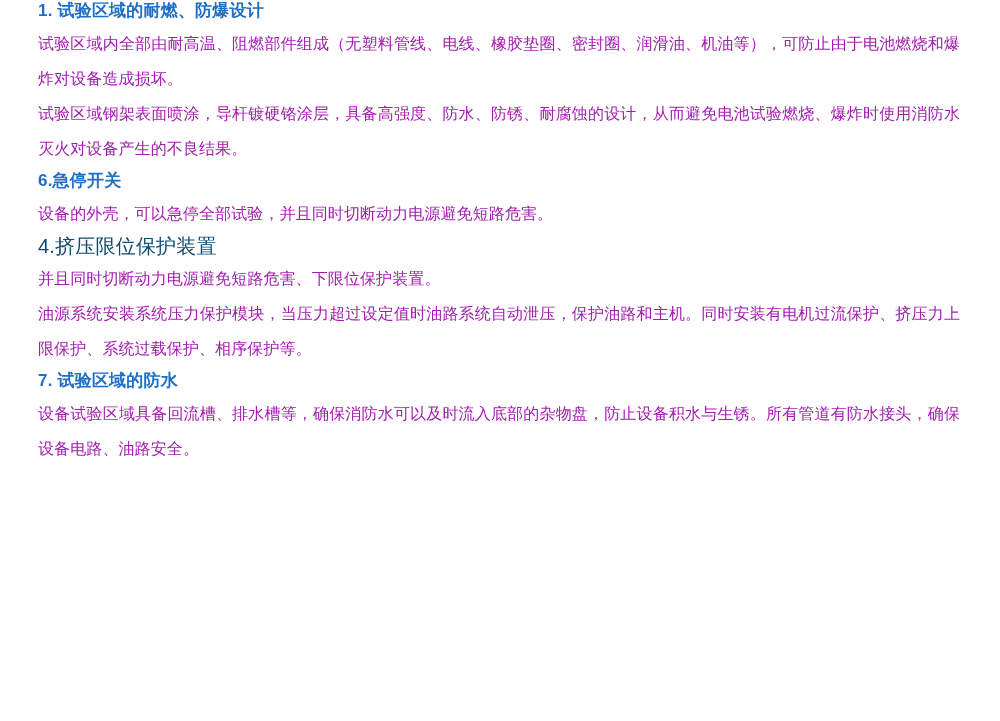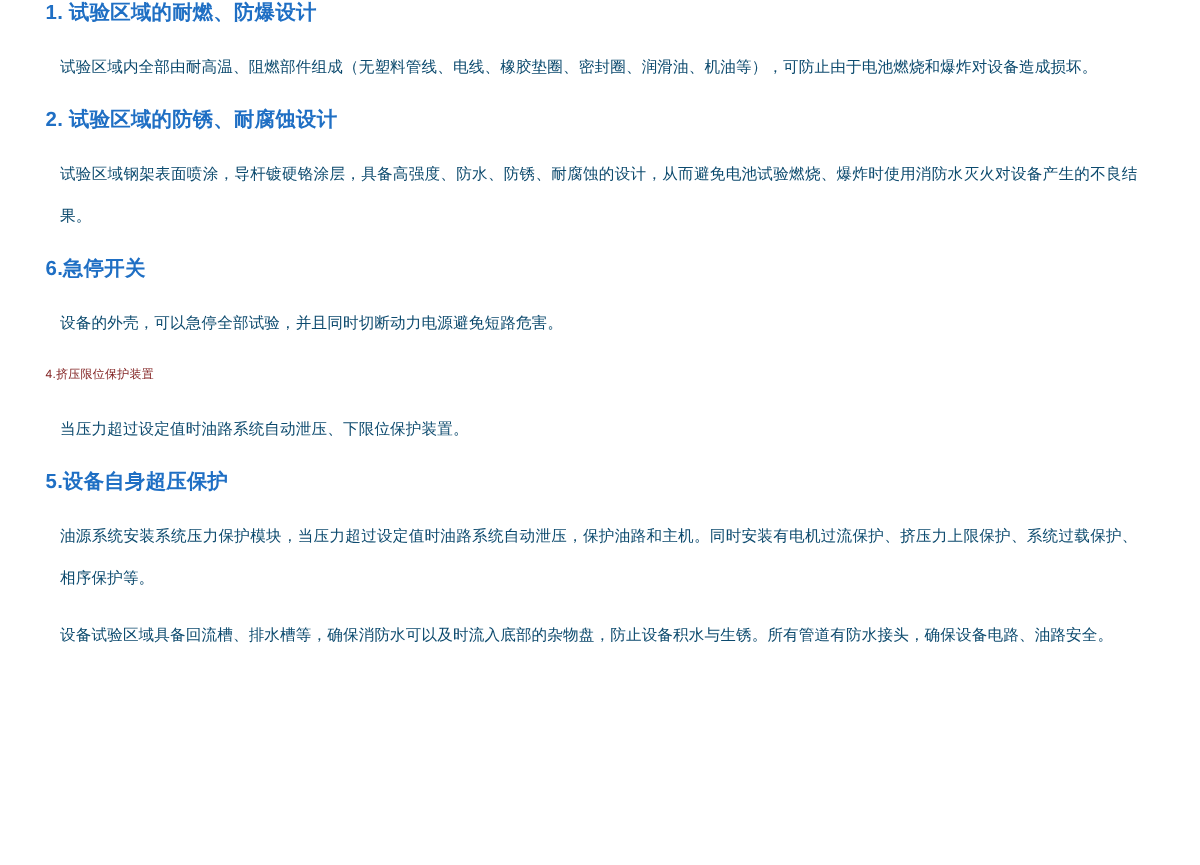--- a/index.html
+++ b/index.html
@@ -26,66 +26,65 @@
   }
   .heading {
     color: #1f6fc4;
     font-size: 17px;
     font-weight: bold;
     line-height: 30px;
     margin: 0;
     letter-spacing: 0.2px;
   }
   .heading.plain {
-    color: #7f1d1d;
+    color: #0c4a6e;
     font-weight: normal;
-    font-size: 10px;
+    font-size: 20px;
   }
   .para {
-    color: #0c4a6e;
-    font-size: 13px;
+    color: #a21caf;
+    font-size: 16px;
     line-height: 35px;
-    margin: 12px;
+    margin: 0;
     text-align: justify;
     text-justify: inter-ideograph;
     letter-spacing: 0.1px;
   }
   .first-heading {
     padding-top: 0;
     margin-top: -4px;
   }
 </style>
 </head>
 <body>
 
 <div class="page">
 
   <div class="section">
     <div class="heading first-heading">1. 试验区域的耐燃、防爆设计</div>
     <div class="para">试验区域内全部由耐高温、阻燃部件组成（无塑料管线、电线、橡胶垫圈、密封圈、润滑油、机油等），可防止由于电池燃烧和爆炸对设备造成损坏。</div>
   </div>
 
   <div class="section">
-    <div class="heading">2. 试验区域的防锈、耐腐蚀设计</div>
     <div class="para">试验区域钢架表面喷涂，导杆镀硬铬涂层，具备高强度、防水、防锈、耐腐蚀的设计，从而避免电池试验燃烧、爆炸时使用消防水灭火对设备产生的不良结果。</div>
   </div>
 
   <div class="section">
     <div class="heading">6.急停开关</div>
     <div class="para">设备的外壳，可以急停全部试验，并且同时切断动力电源避免短路危害。</div>
   </div>
 
   <div class="section">
     <div class="heading plain">4.挤压限位保护装置</div>
-    <div class="para">当压力超过设定值时油路系统自动泄压、下限位保护装置。</div>
+    <div class="para">并且同时切断动力电源避免短路危害、下限位保护装置。</div>
   </div>
 
   <div class="section">
-    <div class="heading">5.设备自身超压保护</div>
     <div class="para">油源系统安装系统压力保护模块，当压力超过设定值时油路系统自动泄压，保护油路和主机。同时安装有电机过流保护、挤压力上限保护、系统过载保护、相序保护等。</div>
   </div>
 
 
   <div class="section">
+    <div class="heading">7. 试验区域的防水</div>
     <div class="para">设备试验区域具备回流槽、排水槽等，确保消防水可以及时流入底部的杂物盘，防止设备积水与生锈。所有管道有防水接头，确保设备电路、油路安全。</div>
   </div>
 
 </div>
 
 </body></html>

